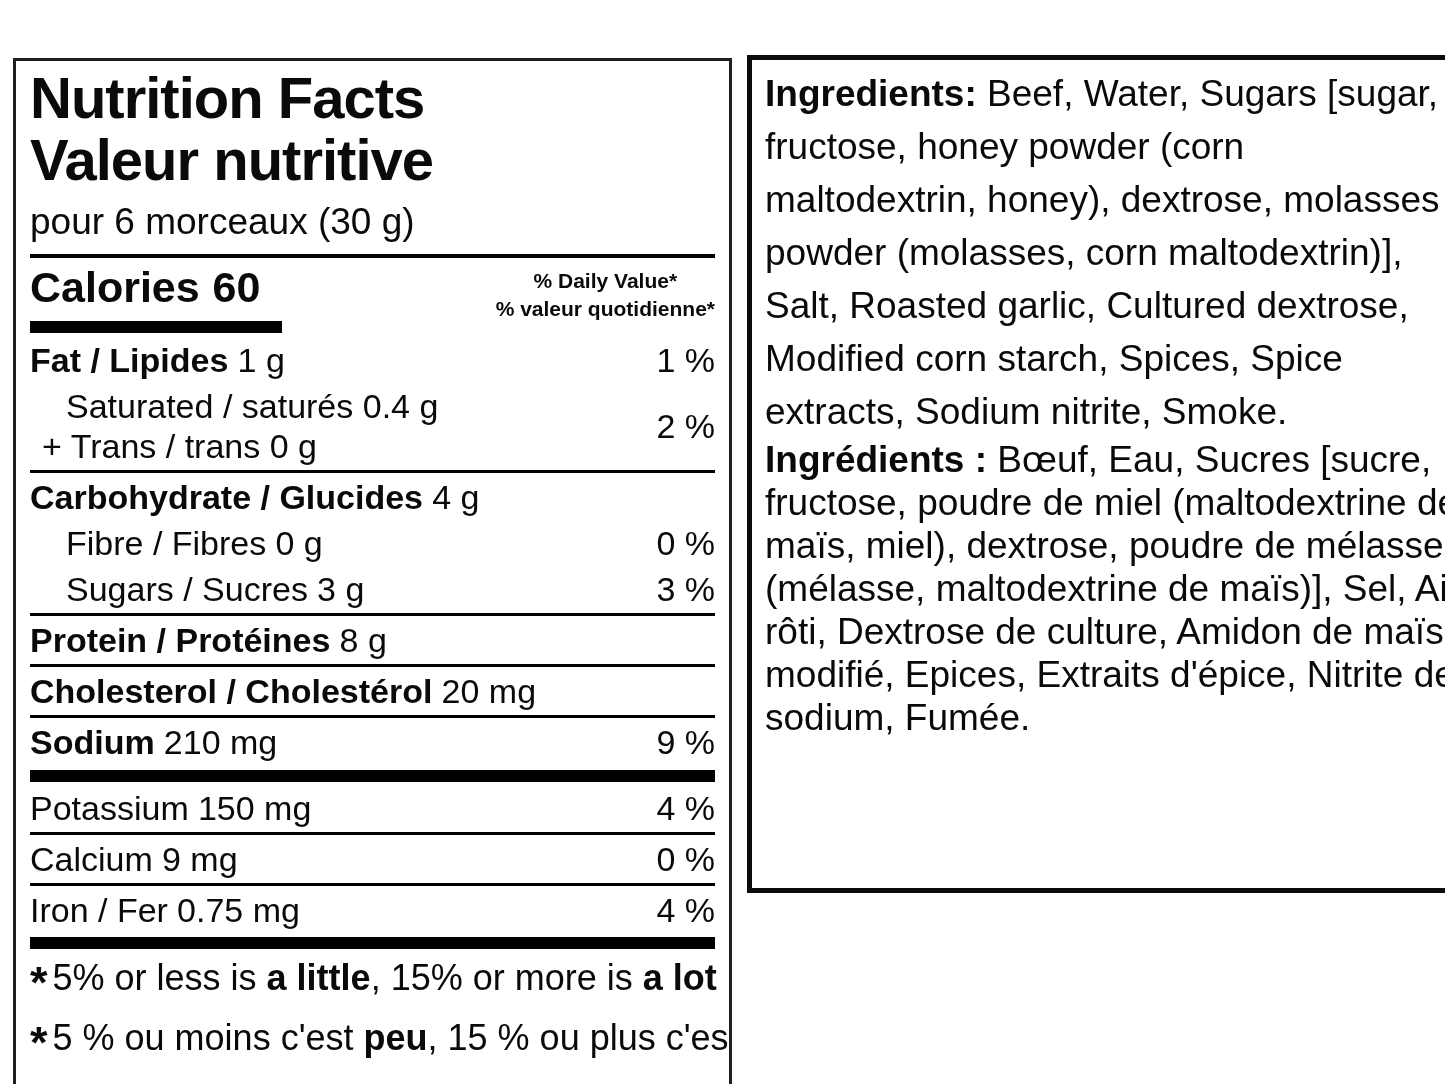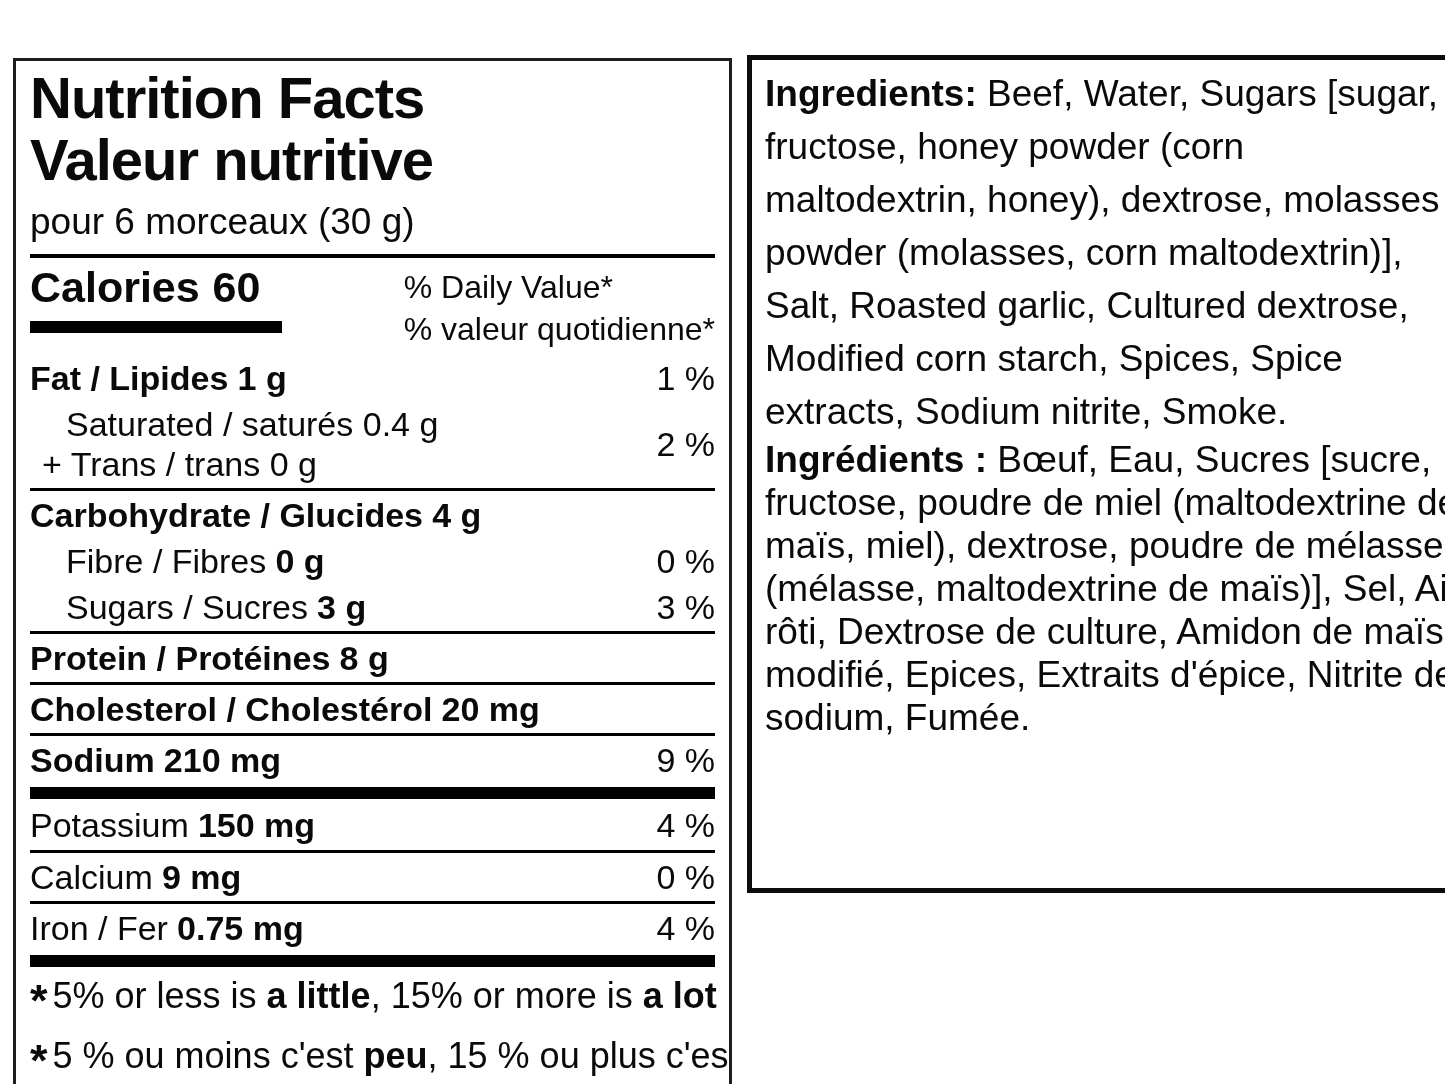--- a/index.html
+++ b/index.html
@@ -18,26 +18,26 @@
     padding:6px 14px 8px 14px;overflow:hidden;background:#fff;
   }
   .nf-title{font-size:58px;font-weight:bold;line-height:1.07;letter-spacing:-1px;margin:0;}
   .serving-block{margin-top:7px;}
   .serving{font-size:37px;line-height:1.28;margin:0;}
   .rule-serving{height:4px;background:#000;margin-top:9px;}
   .cal-section{display:flex;justify-content:space-between;align-items:flex-start;margin-top:6px;padding-bottom:4px;}
   .cal-text{font-size:43px;font-weight:bold;line-height:1.1;white-space:nowrap;}
   .cal-amt{margin-left:0.30em;}
   .cal-bar{width:252px;height:12px;background:#000;margin-top:9px;}
-  .dv-head{text-align:left;font-size:32px;font-weight:normal;line-height:1.3;padding-top:3px;}
+  .dv-head{text-align:center;font-size:21px;font-weight:bold;line-height:1.3;padding-top:3px;}
 
   .row{display:flex;justify-content:space-between;align-items:center;
        font-size:34px;line-height:1.18;padding:3px 0;}
   .row .lbl{white-space:nowrap;}
-  .amt{margin-left:0.27em;font-weight:bold;}
+  .amt{margin-left:0.27em;font-weight:normal;}
   .dv{white-space:nowrap;}
   .indent{padding-left:36px;}
   .plus-line{padding-left:12px;}
   .subline{line-height:40px;}
   .rule{height:3px;background:#000;margin:1px 0;}
   .thick-bar{height:12px;background:#000;margin:4px 0 3px 0;}
 
   .foot{margin:7px 0 0 0;font-size:36px;line-height:1.18;white-space:nowrap;}
   .foot .star{font-weight:bold;font-size:1.25em;vertical-align:-0.18em;margin-right:5px;}
   .foot b{font-weight:bold;}

